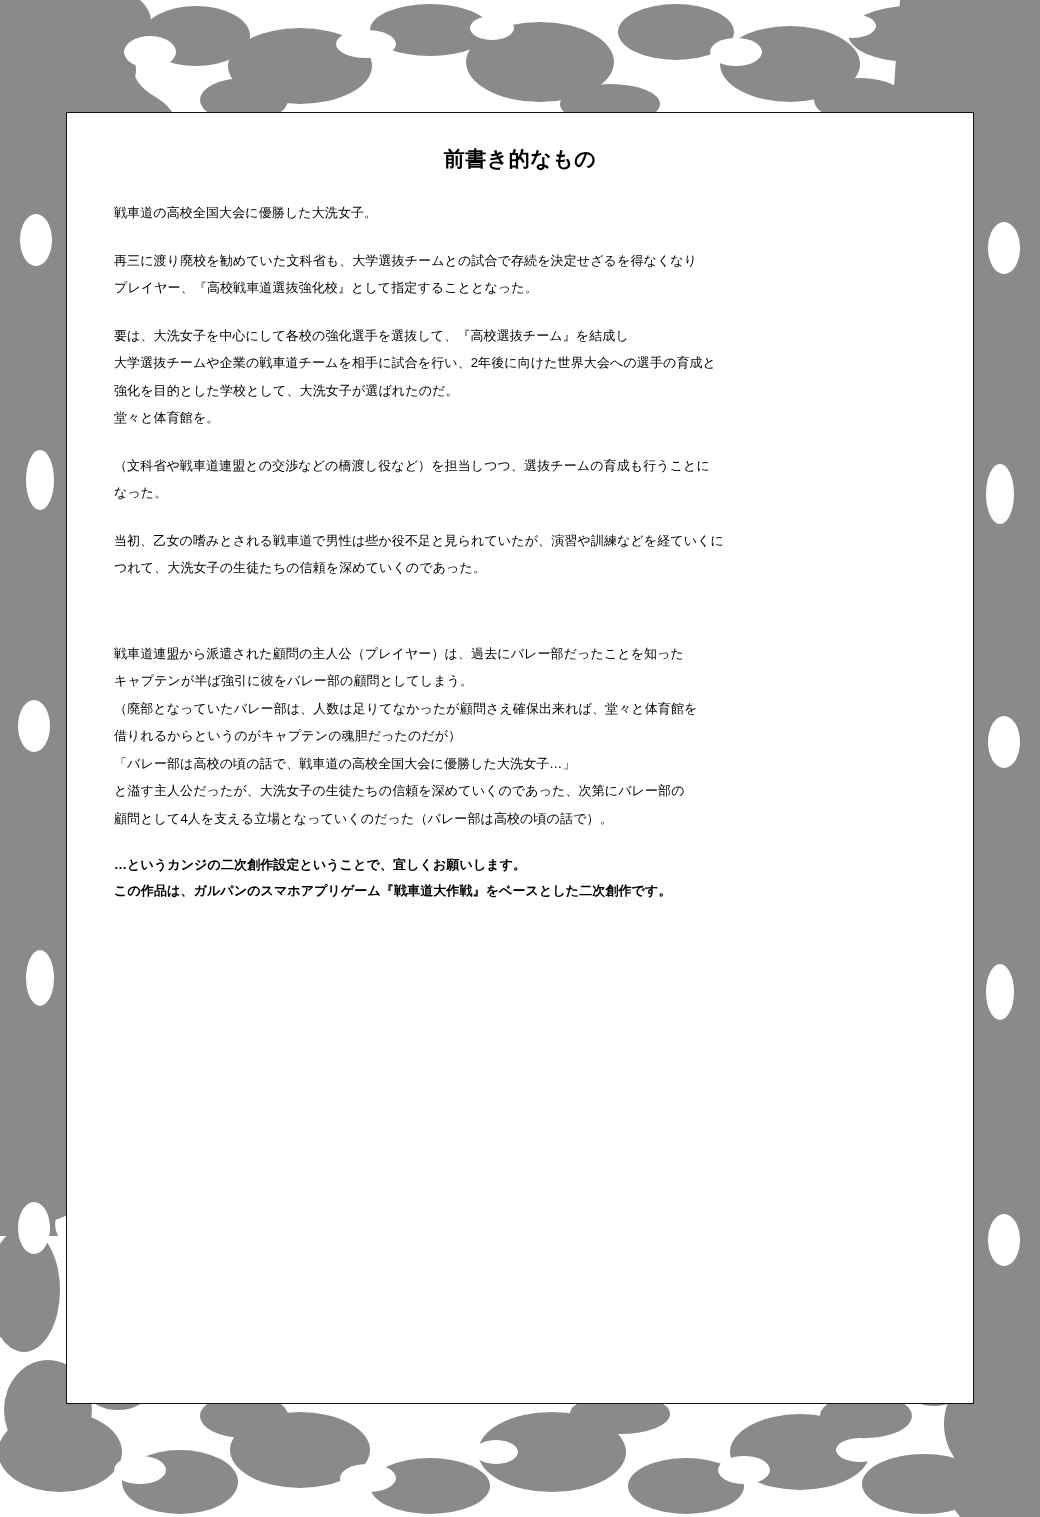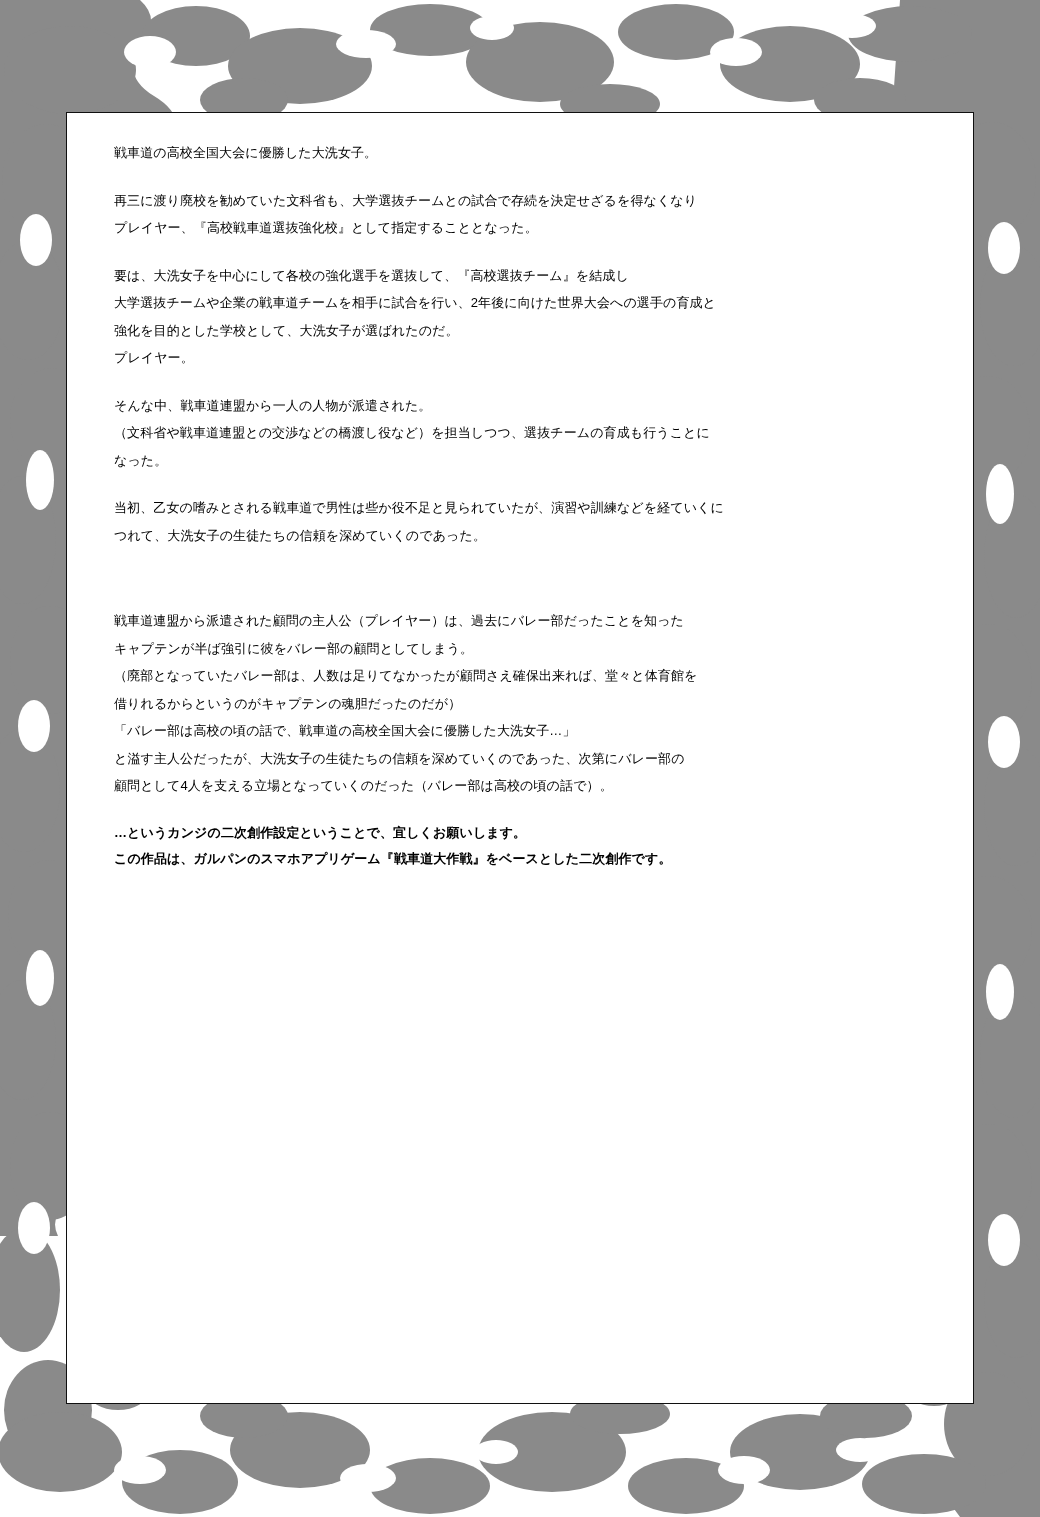--- a/index.html
+++ b/index.html
@@ -146,36 +146,36 @@
       <ellipse cx="140" cy="1470" rx="26" ry="14"></ellipse>
       <ellipse cx="368" cy="1478" rx="28" ry="14"></ellipse>
       <ellipse cx="496" cy="1452" rx="22" ry="12"></ellipse>
       <ellipse cx="744" cy="1470" rx="26" ry="14"></ellipse>
       <ellipse cx="860" cy="1450" rx="24" ry="12"></ellipse>
     </g>
   </svg>
 </div>
 
 <div id="page-panel">
+  <div id="doc-title">前書き的なもの</div>
   <div id="body-text">
       <div class="para">
         <div class="line">戦車道の高校全国大会に優勝した大洗女子。</div>
       </div>
       <div class="para">
         <div class="line">再三に渡り廃校を勧めていた文科省も、大学選抜チームとの試合で存続を決定せざるを得なくなり</div>
         <div class="line">プレイヤー、『高校戦車道選抜強化校』として指定することとなった。</div>
       </div>
       <div class="para">
         <div class="line">要は、大洗女子を中心にして各校の強化選手を選抜して、『高校選抜チーム』を結成し</div>
         <div class="line">大学選抜チームや企業の戦車道チームを相手に試合を行い、2年後に向けた世界大会への選手の育成と</div>
         <div class="line">強化を目的とした学校として、大洗女子が選ばれたのだ。</div>
-        <div class="line">プレイヤー。</div>
+        <div class="line">堂々と体育館を。</div>
       </div>
       <div class="para">
-        <div class="line">そんな中、戦車道連盟から一人の人物が派遣された。</div>
         <div class="line">（文科省や戦車道連盟との交渉などの橋渡し役など）を担当しつつ、選抜チームの育成も行うことに</div>
         <div class="line">なった。</div>
       </div>
       <div class="para">
         <div class="line">当初、乙女の嗜みとされる戦車道で男性は些か役不足と見られていたが、演習や訓練などを経ていくに</div>
         <div class="line">つれて、大洗女子の生徒たちの信頼を深めていくのであった。</div>
       </div>
       <div class="spacer-large"></div>
       <div class="para">
         <div class="line">戦車道連盟から派遣された顧問の主人公（プレイヤー）は、過去にバレー部だったことを知った</div>

